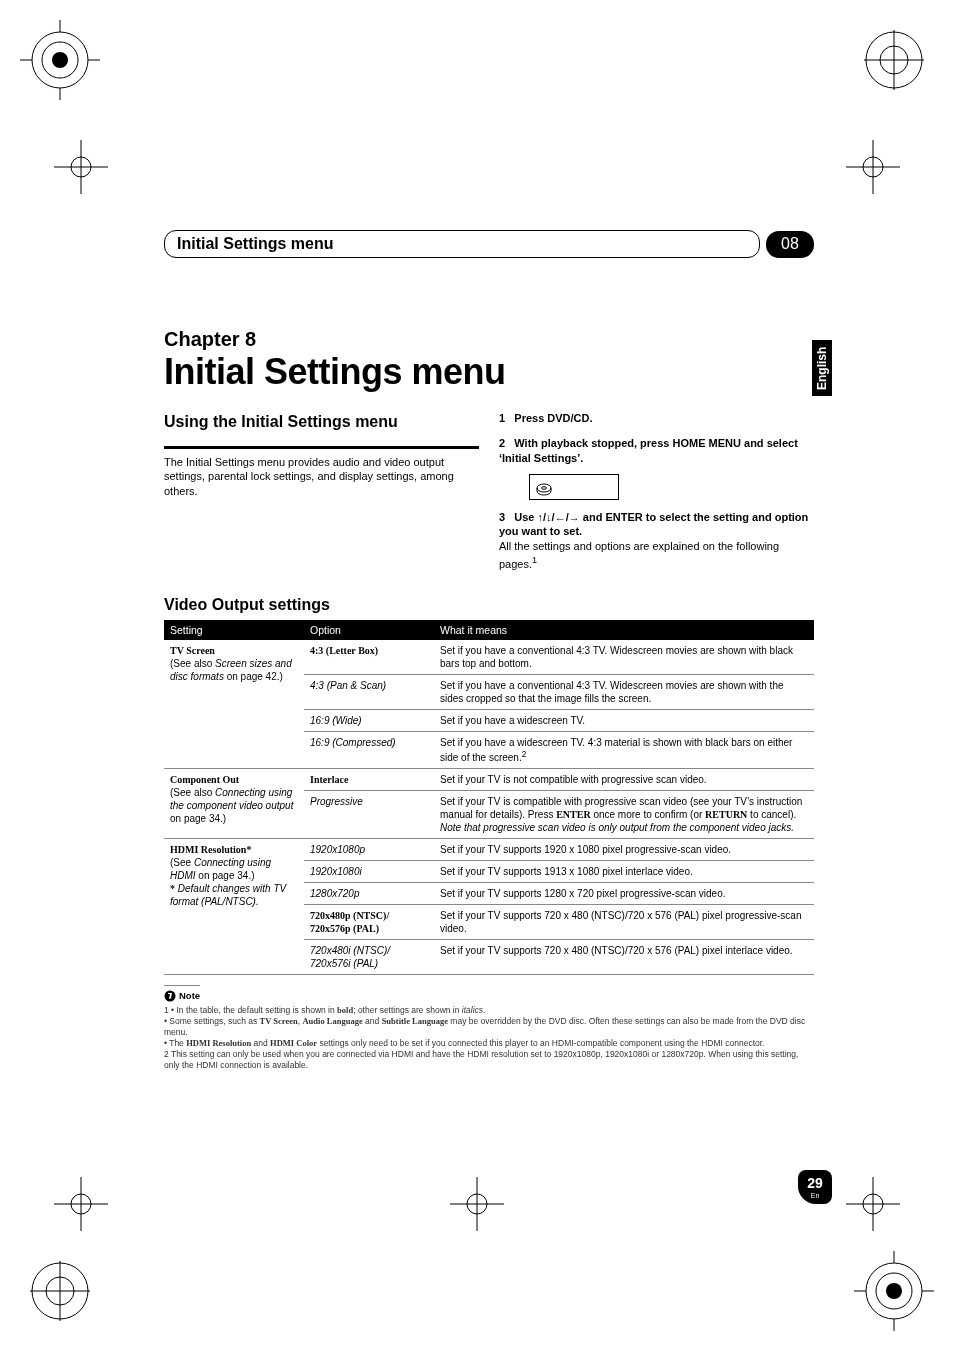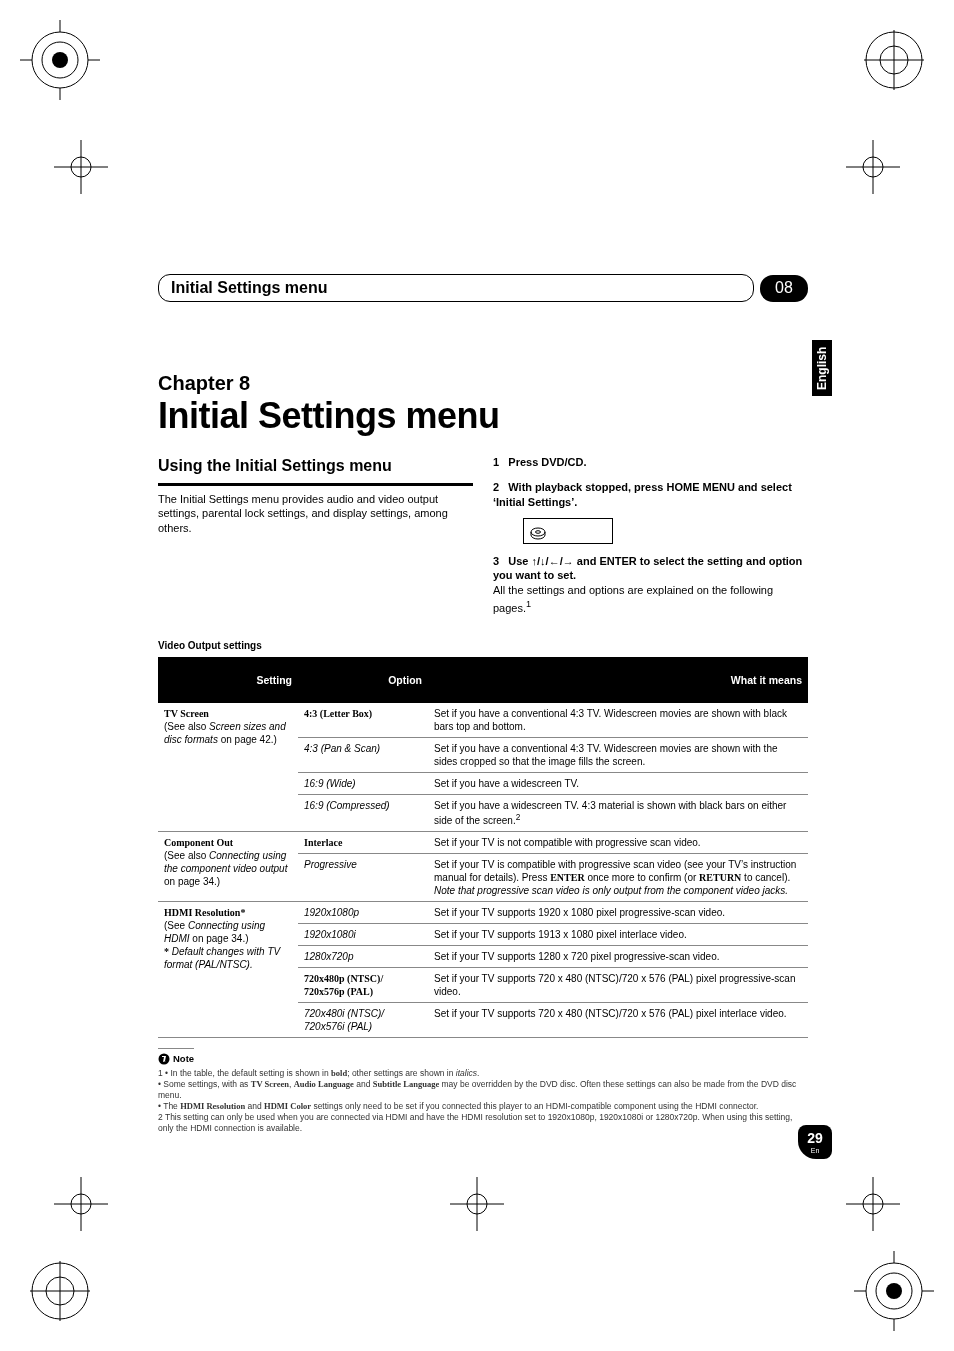--- a/index.html
+++ b/index.html
@@ -7,24 +7,23 @@
     font-family: Arial, Helvetica, sans-serif;
     background: #fff;
     width: 954px;
     height: 1351px;
     position: relative;
     color: #000;
     font-size: 11px;
   }
   .page {
     position: absolute;
-    left: 158px;
+    left: 164px;
     top: 230px;
     width: 650px;
-    margin-top: 44px;
   }
   
   .hdr-bar {
     display: flex;
     align-items: center;
     margin-bottom: 70px;
   }
   .hdr-left {
     flex: 1;
     border: 1px solid #000;
@@ -63,54 +62,54 @@
   }
   .col {
     flex: 1;
     font-size: 11px;
     line-height: 1.35;
   }
   .section-h {
     font-weight: 900;
     font-size: 16px;
     border-bottom: 3px solid #000;
-    padding-bottom: 6px;
+    padding-bottom: 13px;
     margin-bottom: 6px;
   }
   .step {
     font-weight: bold;
     margin-top: 10px;
   }
   .step-first { margin-top: 0; }
   .plain { font-weight: normal; }
   .diagram {
     border: 1px solid #000;
     width: 90px;
     height: 26px;
     margin: 8px 0 8px 30px;
     position: relative;
   }
   .diagram svg { position: absolute; left: 6px; top: 5px; }
   
   .settings-h {
     font-weight: 900;
-    font-size: 10px;
+    font-size: 16px;
     margin-bottom: 6px;
   }
   table.settings {
     width: 100%;
     border-collapse: collapse;
     font-size: 10px;
   }
   table.settings thead th {
     background: #000;
     color: #fff;
-    text-align: right;
-    font-weight: bold;
-    padding: 17px 6px;
+    text-align: left;
+    font-weight: normal;
+    padding: 4px 6px;
     font-size: 10.5px;
   }
   table.settings td {
     padding: 4px 6px;
     vertical-align: top;
     border-bottom: 0.5px solid #888;
     line-height: 1.3;
   }
   table.settings td.setting-cell {
     width: 140px;
@@ -152,21 +151,21 @@
     text-align: center;
     display: flex;
     align-items: center;
     justify-content: center;
     transform: rotate(180deg);
   }
   
   .pg-badge {
     position: absolute;
     right: 122px;
-    top: 1125px;
+    top: 1170px;
     width: 34px;
     height: 34px;
     background: #000;
     color: #fff;
     border-radius: 8px 8px 8px 18px;
     display: flex;
     flex-direction: column;
     align-items: center;
     justify-content: center;
     font-weight: bold;
@@ -374,18 +373,18 @@
 
   <div class="note-block">
     <span class="note-label">
       <svg width="12" height="12" viewBox="0 0 12 12">
           <circle cx="6" cy="6" r="5.5" fill="#000"></circle>
           <path d="M4 3 h4 l-1 5 h1 l-3 1 l1-5 h-2 z" fill="#fff"></path>
         </svg>
       <span>Note</span>
     </span><br>
     <span>1 • In the table, the default setting is shown in </span><span class="bold">bold</span><span>; other settings are shown in </span><span class="ital">italics</span><span>.</span><br>
-    <span>  • Some settings, with as </span><span class="bold">TV Screen</span><span>, </span><span class="bold">Audio Language</span><span> and </span><span class="bold">Subtitle Language</span><span> may be overridden by the DVD disc. Often these settings can also be made from the DVD disc menu.</span><br>
+    <span>  • Some settings, such as </span><span class="bold">TV Screen</span><span>, </span><span class="bold">Audio Language</span><span> and </span><span class="bold">Subtitle Language</span><span> may be overridden by the DVD disc. Often these settings can also be made from the DVD disc menu.</span><br>
     <span>  • The </span><span class="bold">HDMI Resolution</span><span> and </span><span class="bold">HDMI Color</span><span> settings only need to be set if you connected this player to an HDMI-compatible component using the HDMI connector.</span><br>
     <span>2  This setting can only be used when you are connected via HDMI and have the HDMI resolution set to 1920x1080p, 1920x1080i or 1280x720p. When using this setting, only the HDMI connection is available.</span>
   </div>
 
 </div>
 
 </body></html>

